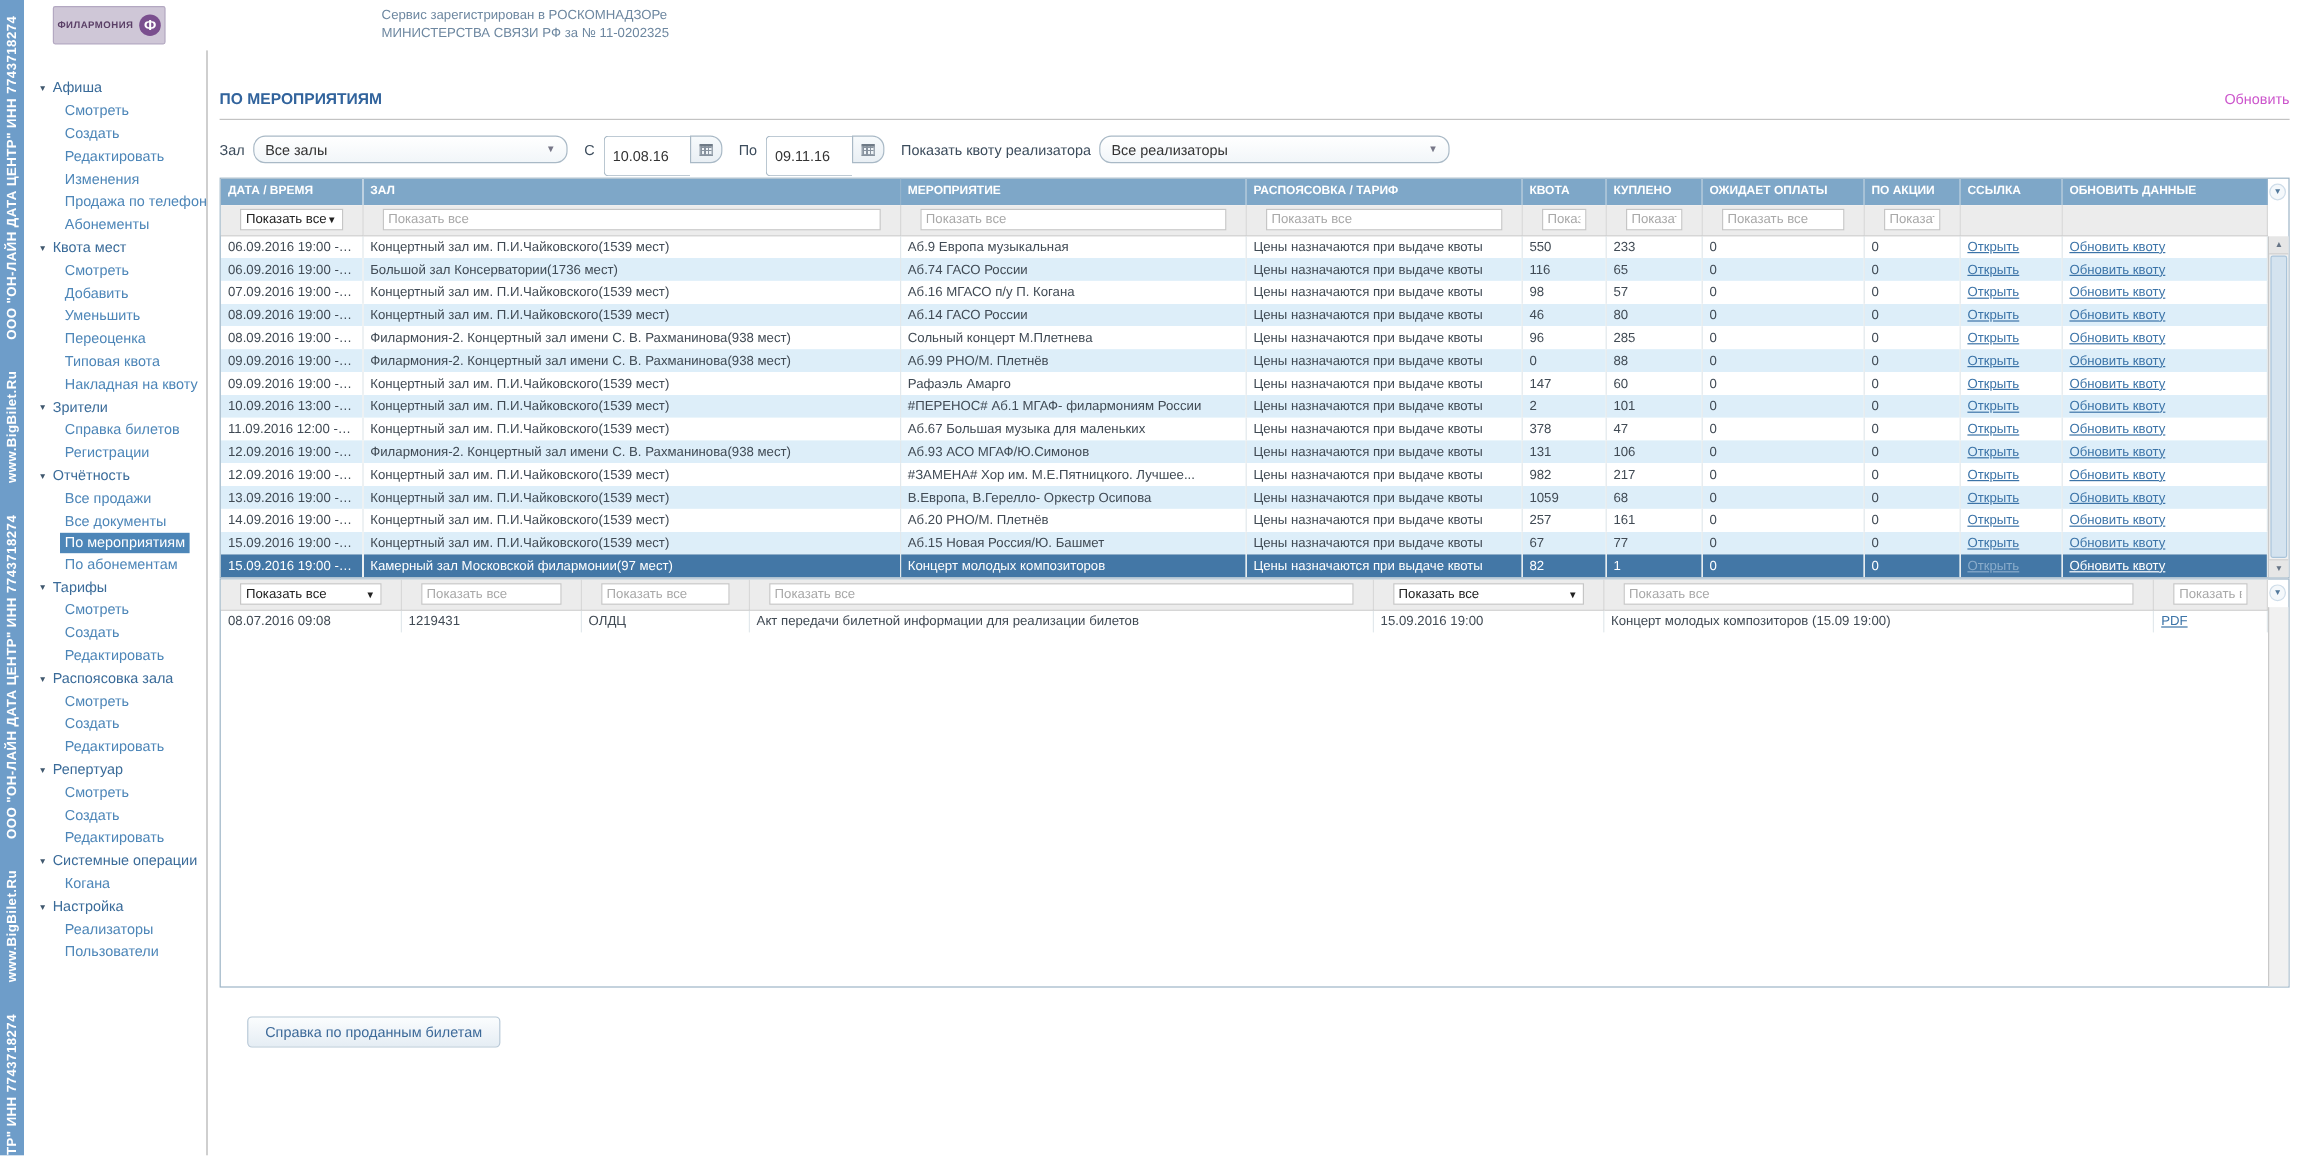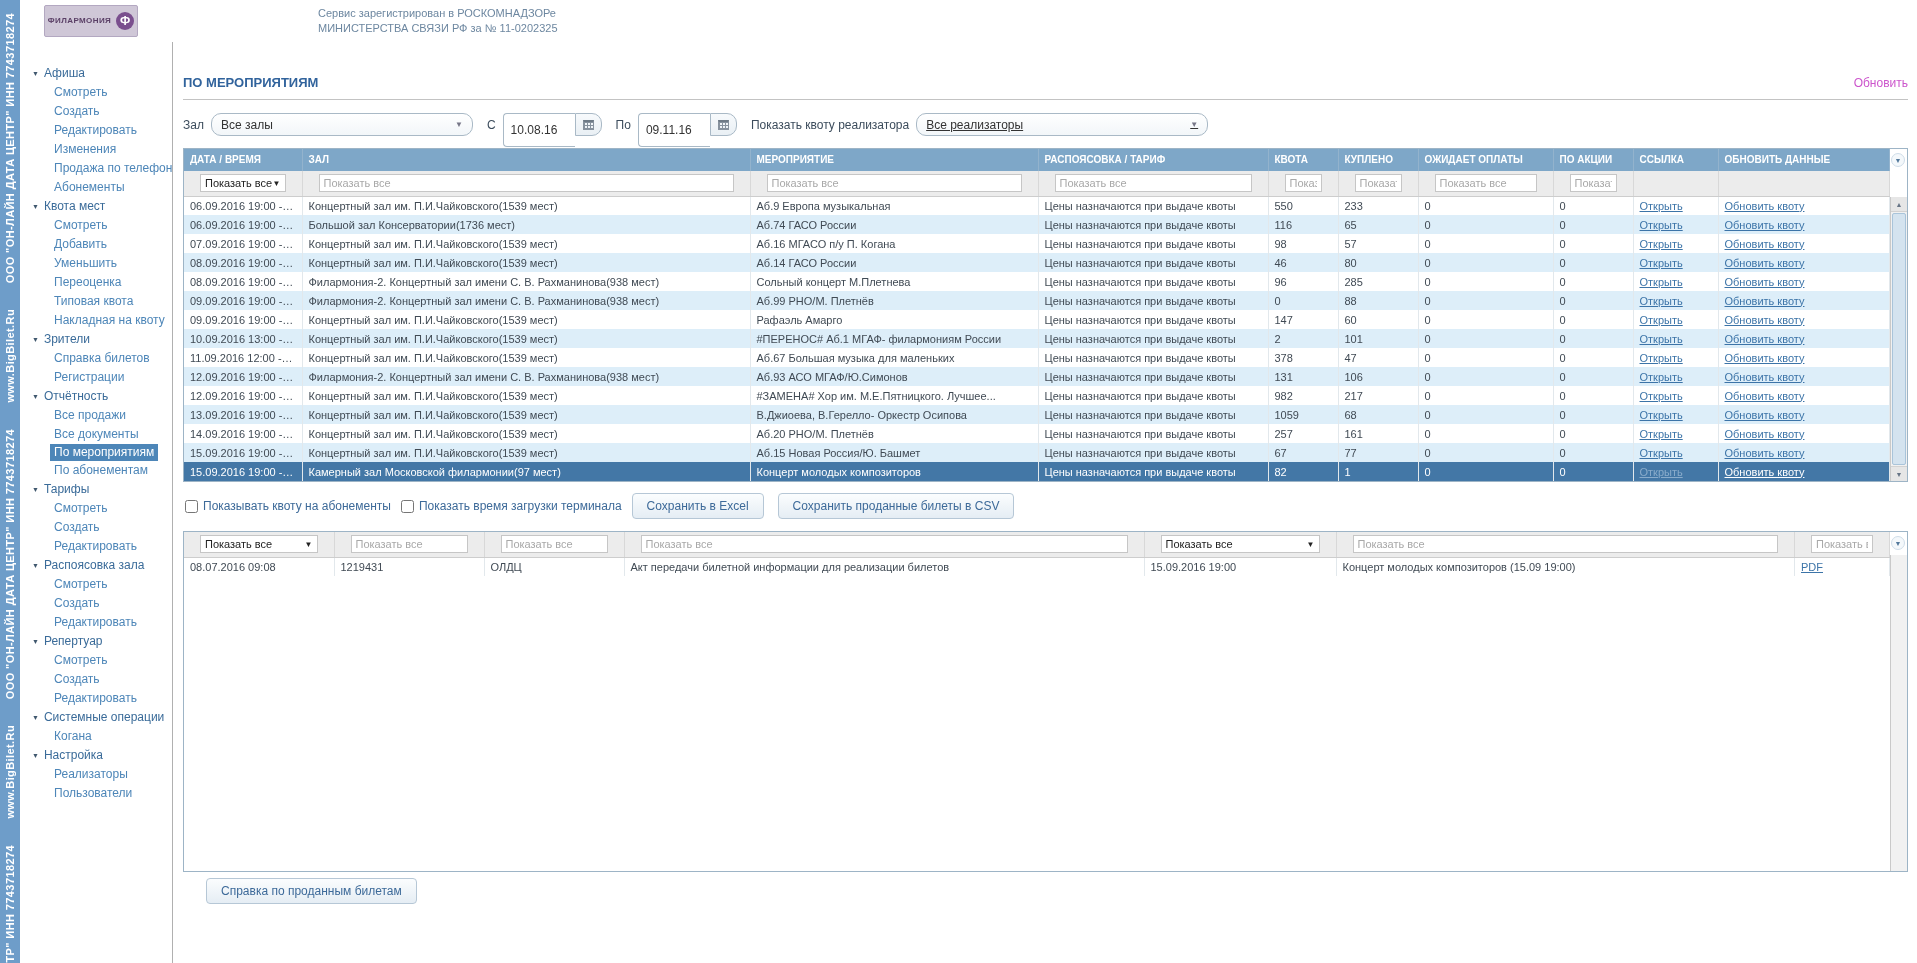--- a/index.html
+++ b/index.html
@@ -64,21 +64,21 @@
   .filters .lbl { margin:0 7px 0 0; white-space:nowrap; }
   .filters .lbl.gap { margin-left:14px; }
   .pillselect {
     height:23px; border:1px solid #a9b9c6; border-radius:10px;
     background:linear-gradient(#ffffff,#f2f6f9);
     display:flex; align-items:center; justify-content:space-between;
     padding:0 9px; color:#333; cursor:pointer;
   }
   .pillselect .arrow { font-size:8px; color:#778; margin-left:8px; }
   .w-hall { width:262px; }
-  .w-realiz { width:292px;text-decoration:underline; }
+  .w-realiz { width:292px; }
   .datebox { display:flex; height:23px; }
   .datebox input {
     width:72px; border:1px solid #a9b9c6; border-right:none;
     border-radius:4px 0 0 4px; padding:16px 7px; font-size:12px; color:#333; outline:none;
   }
   .calbtn {
     width:27px; border:1px solid #a9b9c6; border-radius:0 10px 10px 0;
     background:linear-gradient(#f7fafc,#e9eff4); display:flex; align-items:center; justify-content:center; cursor:pointer;
   }
   .cal-glyph {
@@ -139,21 +139,21 @@
   .actions-row label { display:flex; align-items:center; gap:5px; margin-right:10px; cursor:pointer; }
   .actions-row input[type=checkbox] { width:13px; height:13px; margin:0; }
   .btn {
     border:1px solid #b6c7d6; border-radius:4px;
     background:linear-gradient(#fbfdfe,#e5edf4); color:#3d6a99;
     font-size:12px; padding:5px 14px; margin-right:14px; cursor:pointer;
     font-family:"Liberation Sans","DejaVu Sans",sans-serif;
   }
 
   .grid-wrap.reports { height:341px; }
-  .help-btn-row { margin-top:6px;padding-left:23px; }
+  .help-btn-row { margin-top:24px;padding-left:23px; }
 </style>
 </head>
 <body>
 
 <div class="layout">
   <div class="side-strip" id="sideStrip">
       <div class="strip-item">ООО "ОН-ЛАЙН ДАТА ЦЕНТР" ИНН 7743718274</div>
       <div class="strip-item">www.BigBilet.Ru</div>
       <div class="strip-item">ООО "ОН-ЛАЙН ДАТА ЦЕНТР" ИНН 7743718274</div>
       <div class="strip-item">www.BigBilet.Ru</div>
@@ -445,21 +445,21 @@
                     <td>982</td>
                     <td>217</td>
                     <td>0</td>
                     <td>0</td>
                     <td><a href="#" class="cell-link open">Открыть</a></td>
                     <td><a href="#" class="cell-link upd">Обновить квоту</a></td>
                   </tr>
                   <tr>
                     <td>13.09.2016 19:00 - 21:00</td>
                     <td>Концертный зал им. П.И.Чайковского(1539 мест)</td>
-                    <td>В.Джиоева, В.Герелло- Оркестр Осипова</td>
+                    <td>В.Европа, В.Герелло- Оркестр Осипова</td>
                     <td>Цены назначаются при выдаче квоты</td>
                     <td>1059</td>
                     <td>68</td>
                     <td>0</td>
                     <td>0</td>
                     <td><a href="#" class="cell-link open">Открыть</a></td>
                     <td><a href="#" class="cell-link upd">Обновить квоту</a></td>
                   </tr>
                   <tr>
                     <td>14.09.2016 19:00 - 21:00</td>
@@ -501,32 +501,20 @@
             </table>
           </div>
           <div class="col-chooser">▼</div>
           <div class="vscroll">
             <div class="vs-btn">▲</div>
             <div class="vs-thumb"></div>
             <div class="vs-btn bottom">▼</div>
           </div>
         </div>
 
-        <div class="actions-row">
-          <label>
-            <input type="checkbox" style="">
-            <span>Показывать квоту на абонементы</span>
-          </label>
-          <label>
-            <input type="checkbox" style="">
-            <span>Показать время загрузки терминала</span>
-          </label>
-          <button class="btn">Сохранить в Excel</button>
-          <button class="btn">Сохранить проданные билеты в CSV</button>
-        </div>
 
         <div class="grid-wrap reports">
           <div class="grid-inner">
             <table class="grid">
               <colgroup>
                 <col style="width:150px">
                   <col style="width:150px">
                   <col style="width:140px">
                   <col style="width:520px">
                 <col style="width:192px">

